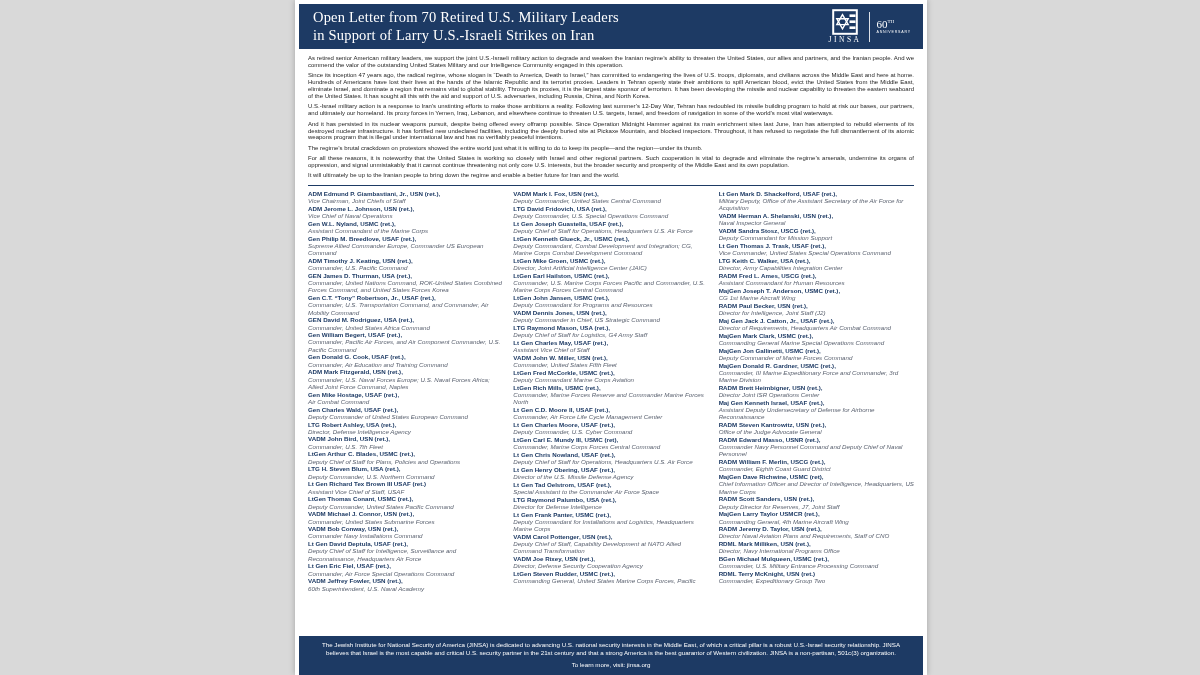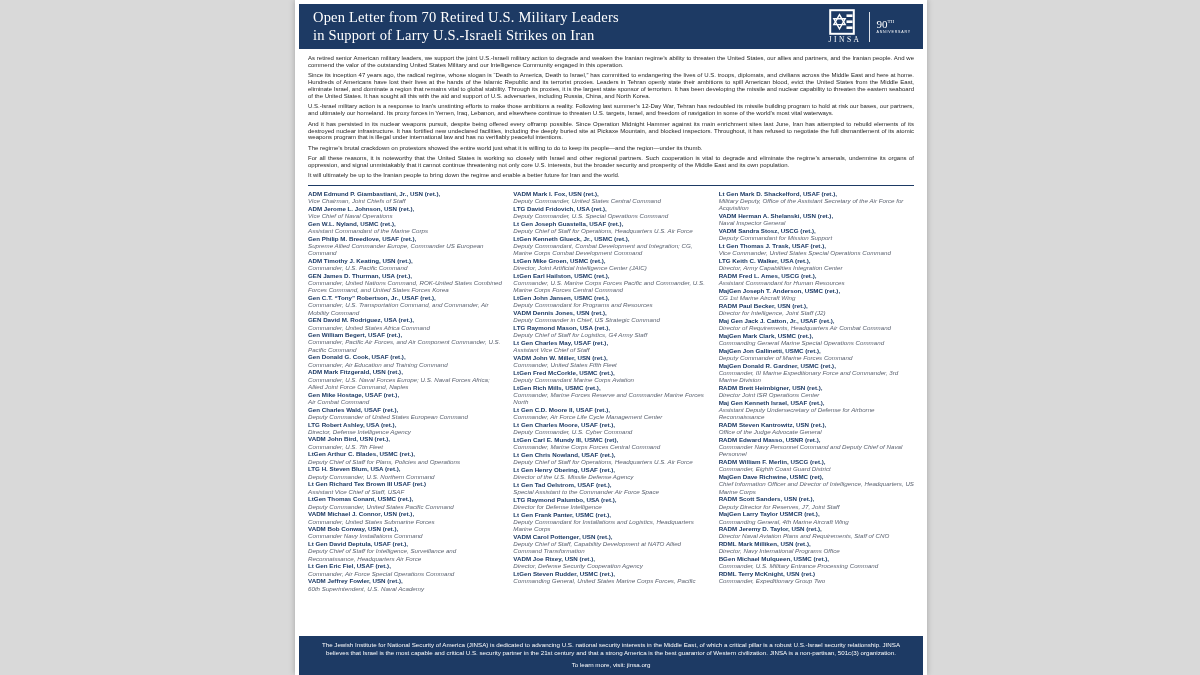--- a/index.html
+++ b/index.html
@@ -38,21 +38,21 @@
     padding:5px 12px 5px 14px;
     min-height:40px;
   }
   .hdr-title{
     font-family:"Liberation Serif", serif;
     font-size:14.5px;
     line-height:1.22;
     letter-spacing:.2px;
   }
   .hdr-brand{display:flex;align-items:center;gap:7px;}
-  .logo-box{display:flex;flex-direction:column;line-height:1;}
+  .logo-box{display:flex;flex-direction:column;align-items:center;line-height:1;}
   .logo-word{
     font-family:"Liberation Serif", serif;
     font-size:7.5px;
     letter-spacing:2.5px;
     margin-top:1px;
   }
   .brand-divider{width:1px;height:30px;background:rgba(255,255,255,.85);}
   .anniv{display:flex;flex-direction:column;align-items:flex-start;line-height:1;}
   .anniv-num{font-family:"Liberation Serif", serif;font-size:11px;}
   .anniv-num sup{font-size:5px;}
@@ -122,21 +122,21 @@
           <polygon points="10.5,5.6 4.8,15.6 16.2,15.6" fill="none" stroke="#ffffff" stroke-width="1.4"></polygon>
           <polygon points="10.5,19.8 4.8,9.8 16.2,9.8" fill="none" stroke="#ffffff" stroke-width="1.4"></polygon>
           <rect x="17.5" y="5.4" width="6" height="2.6" fill="#ffffff"></rect>
           <rect x="17.5" y="11.4" width="6" height="2.6" fill="#ffffff"></rect>
           <rect x="17.5" y="17.4" width="6" height="2.6" fill="#ffffff"></rect>
         </svg>
         <div class="logo-word">JINSA</div>
       </div>
       <div class="brand-divider"></div>
       <div class="anniv">
-        <div class="anniv-num"><span>90</span><sup>TH</sup></div>
+        <div class="anniv-num"><span>60</span><sup>TH</sup></div>
         <div class="anniv-word">ANNIVERSARY</div>
       </div>
     </div>
   </div>
 
   <div class="letter">
       <p class="para">As retired senior American military leaders, we support the joint U.S.-Israeli military action to degrade and weaken the Iranian regime’s ability to threaten the United States, our allies and partners, and the Iranian people. And we commend the valor of the outstanding United States Military and our Intelligence Community engaged in this operation.</p>
       <p class="para">Since its inception 47 years ago, the radical regime, whose slogan is “Death to America, Death to Israel,” has committed to endangering the lives of U.S. troops, diplomats, and civilians across the Middle East and here at home. Hundreds of Americans have lost their lives at the hands of the Islamic Republic and its terrorist proxies. Leaders in Tehran openly state their ambitions to spill American blood, evict the United States from the Middle East, eliminate Israel, and dominate a region that remains vital to global stability. Through its proxies, it is the largest state sponsor of terrorism. It has been developing the missile and nuclear capability to threaten the eastern seaboard of the United States. It has sought all this with the aid and support of U.S. adversaries, including Russia, China, and North Korea.</p>
       <p class="para">U.S.-Israel military action is a response to Iran’s unstinting efforts to make those ambitions a reality. Following last summer’s 12-Day War, Tehran has redoubled its missile building program to hold at risk our bases, our partners, and ultimately our homeland. Its proxy forces in Yemen, Iraq, Lebanon, and elsewhere continue to threaten U.S. targets, Israel, and freedom of navigation in some of the world’s most vital waterways.</p>
       <p class="para">And it has persisted in its nuclear weapons pursuit, despite being offered every offramp possible. Since Operation Midnight Hammer against its main enrichment sites last June, Iran has attempted to rebuild elements of its destroyed nuclear infrastructure. It has fortified new undeclared facilities, including the deeply buried site at Pickaxe Mountain, and blocked inspectors. Throughout, it has refused to negotiate the full dismantlement of its atomic weapons program that is illegal under international law and has no verifiably peaceful intentions.</p>

